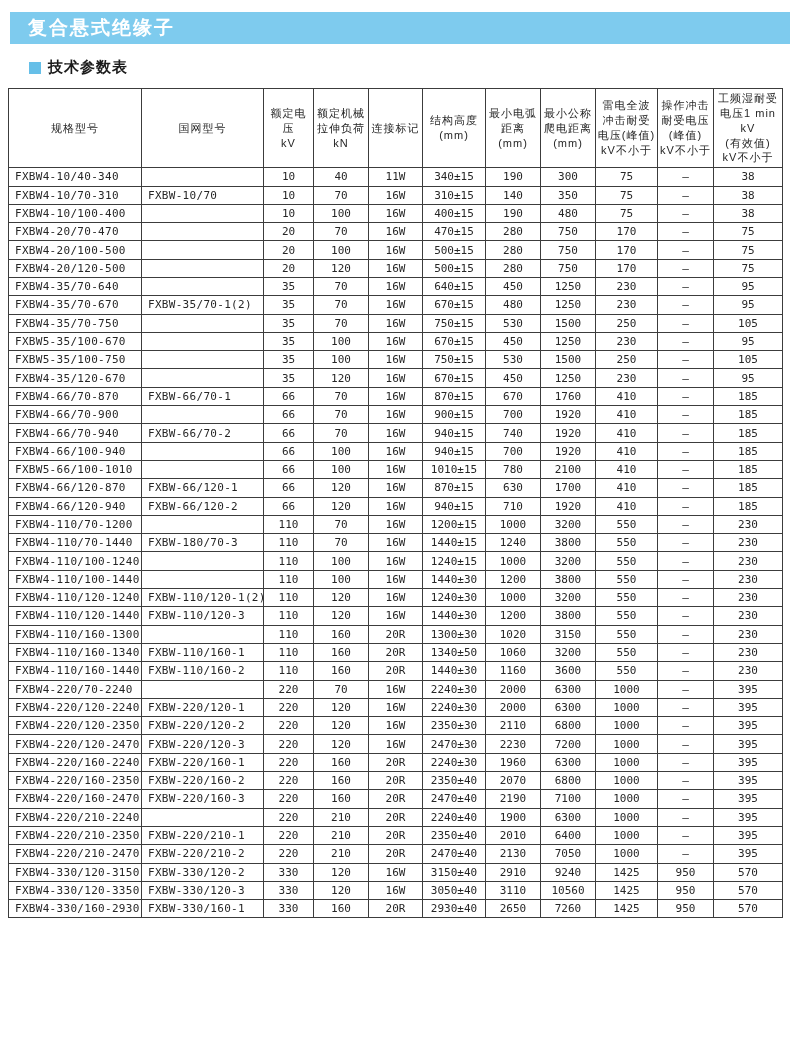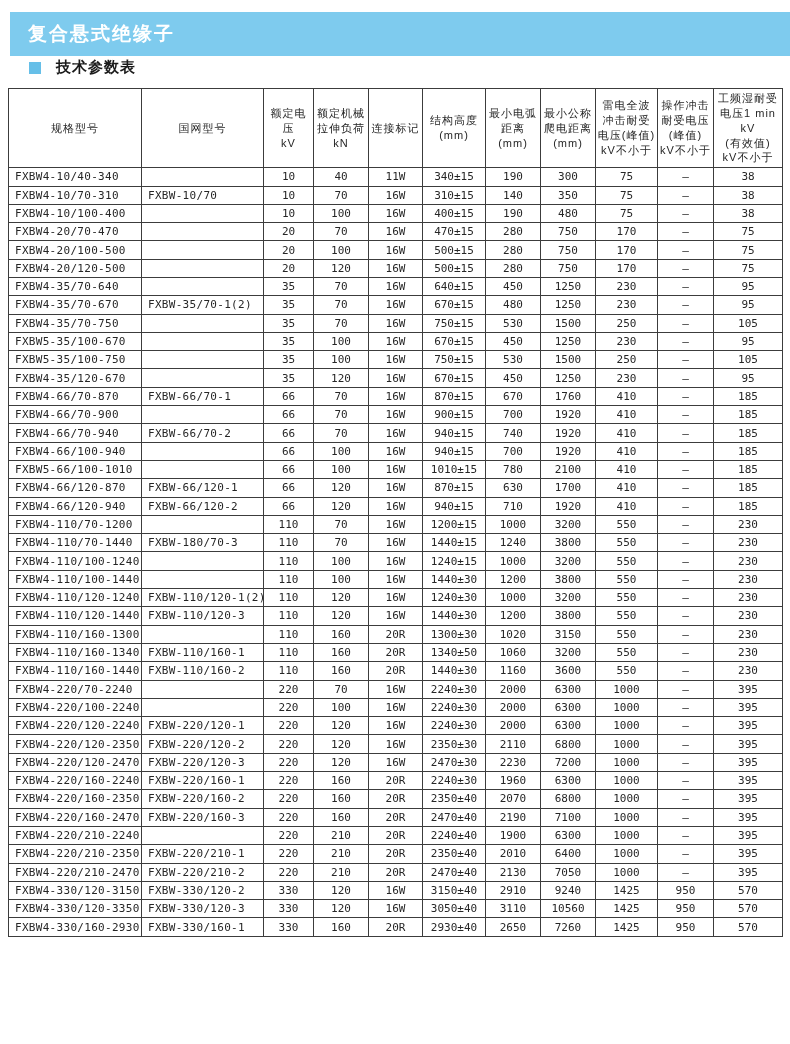--- a/index.html
+++ b/index.html
@@ -8,38 +8,38 @@
     position: relative;
     width: 790px;
     height: 1044px;
     overflow: hidden;
     font-family: "Liberation Sans", "DejaVu Sans", sans-serif;
     color: #262626;
   }
   .banner {
     position: absolute;
     left: 10px; right: 0; top: 12px;
-    height: 44px;
+    height: 32px;
     background: #7ecbee;
     display: flex;
     align-items: center;
     padding-left: 18px;
   }
   .banner .title {
     color: #ffffff;
     font-size: 19px;
     font-weight: bold;
     letter-spacing: 2px;
   }
   .section-head {
     position: absolute;
     left: 29px; top: 58px;
     display: flex;
     align-items: center;
-    gap: 15px;
+    gap: 7px;
   }
   .bullet {
     width: 12px; height: 12px;
     background: #66bfe8;
     display: inline-block;
   }
   .section-title {
     font-size: 15px;
     font-weight: bold;
     color: #1a1a1a;
@@ -508,33 +508,20 @@
         <td class="center">70</td>
         <td class="center">16W</td>
         <td class="center">2240±30</td>
         <td class="center">2000</td>
         <td class="center">6300</td>
         <td class="center">1000</td>
         <td class="center">—</td>
         <td class="center">395</td>
       </tr>
       <tr>
-        <td class="left">FXBW4-220/100-2240</td>
-        <td class="left"></td>
-        <td class="center">220</td>
-        <td class="center">100</td>
-        <td class="center">16W</td>
-        <td class="center">2240±30</td>
-        <td class="center">2000</td>
-        <td class="center">6300</td>
-        <td class="center">1000</td>
-        <td class="center">—</td>
-        <td class="center">395</td>
-      </tr>
-      <tr>
         <td class="left">FXBW4-220/120-2240</td>
         <td class="left">FXBW-220/120-1</td>
         <td class="center">220</td>
         <td class="center">120</td>
         <td class="center">16W</td>
         <td class="center">2240±30</td>
         <td class="center">2000</td>
         <td class="center">6300</td>
         <td class="center">1000</td>
         <td class="center">—</td>

